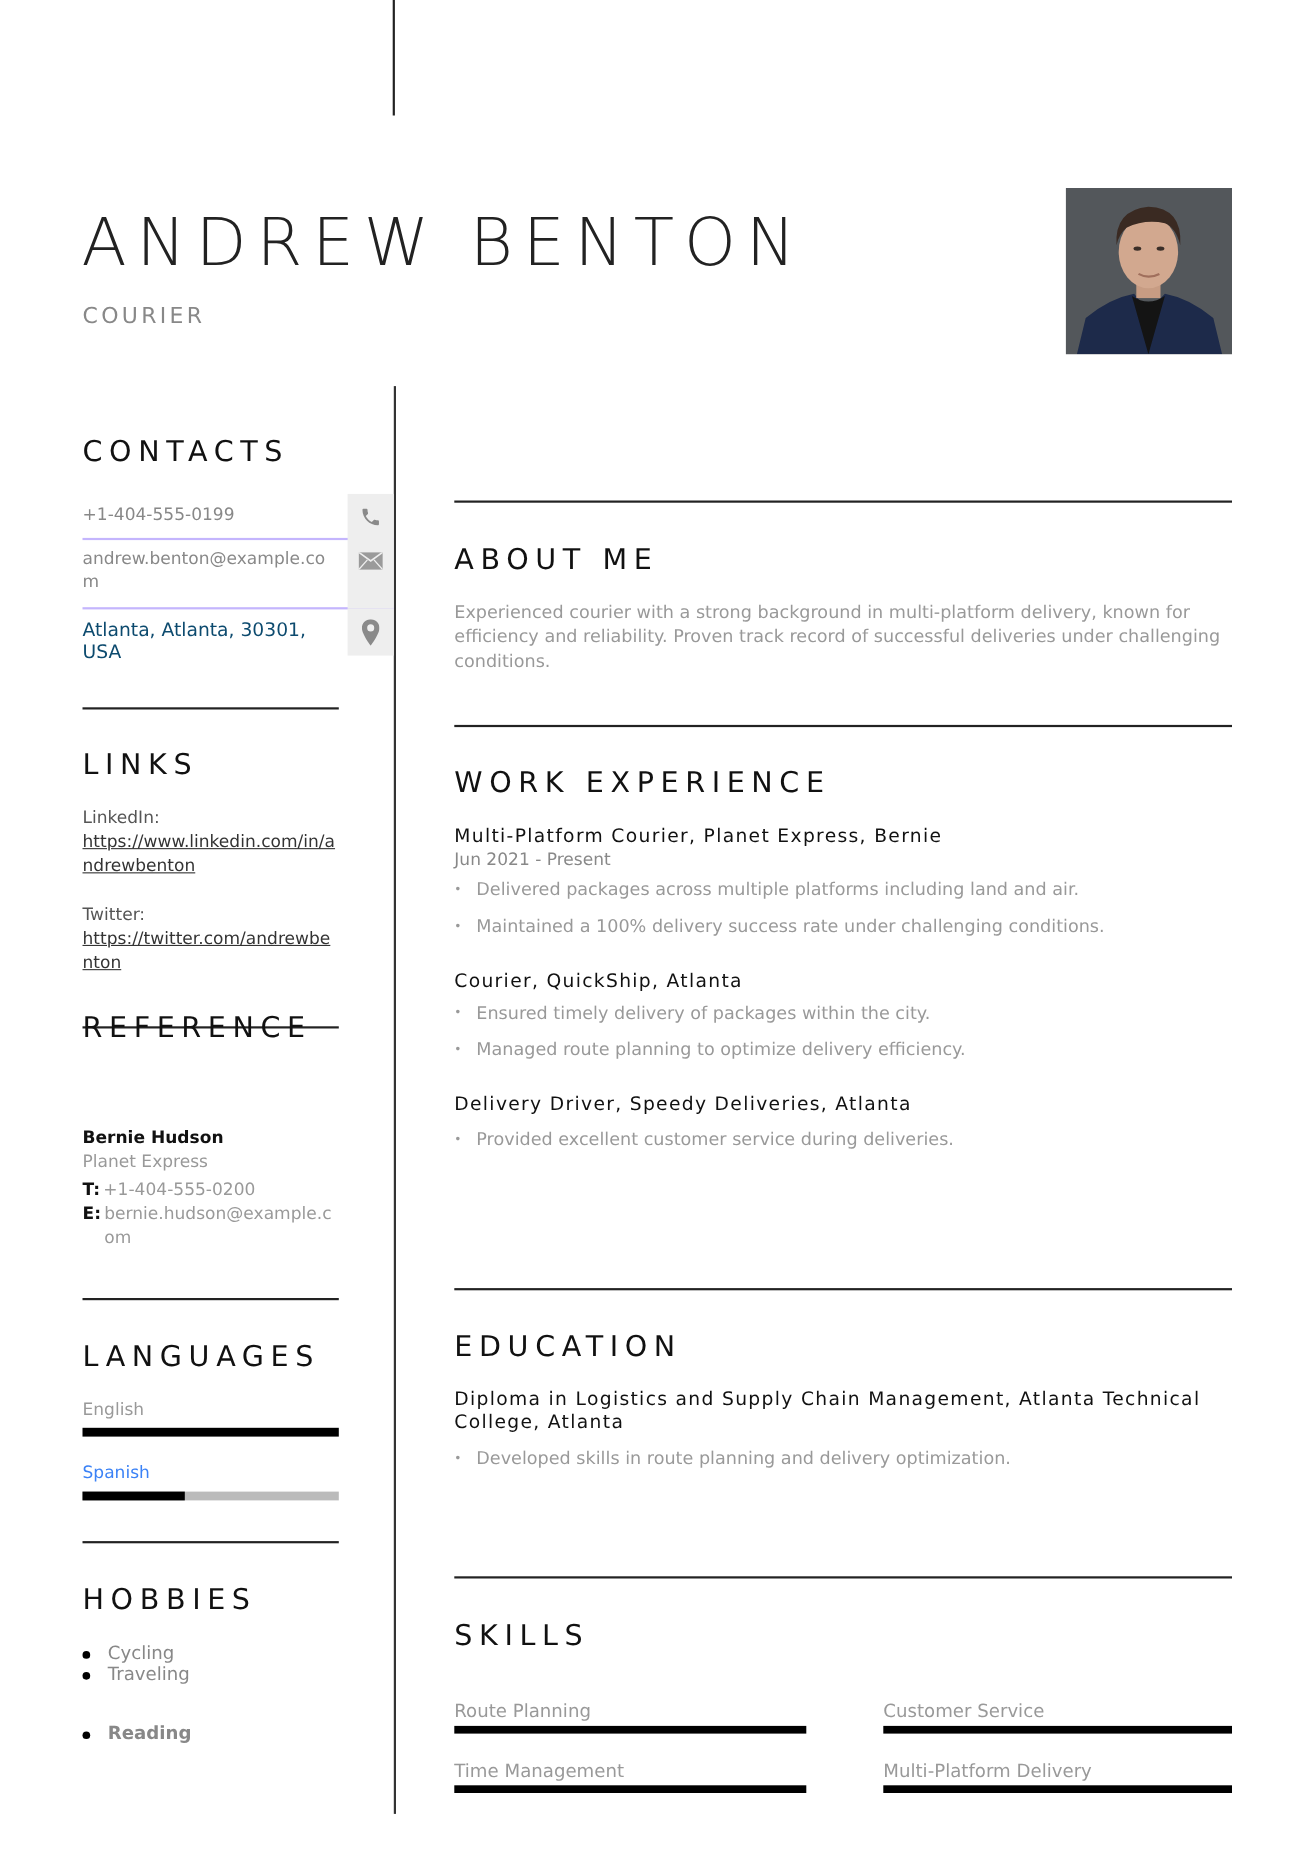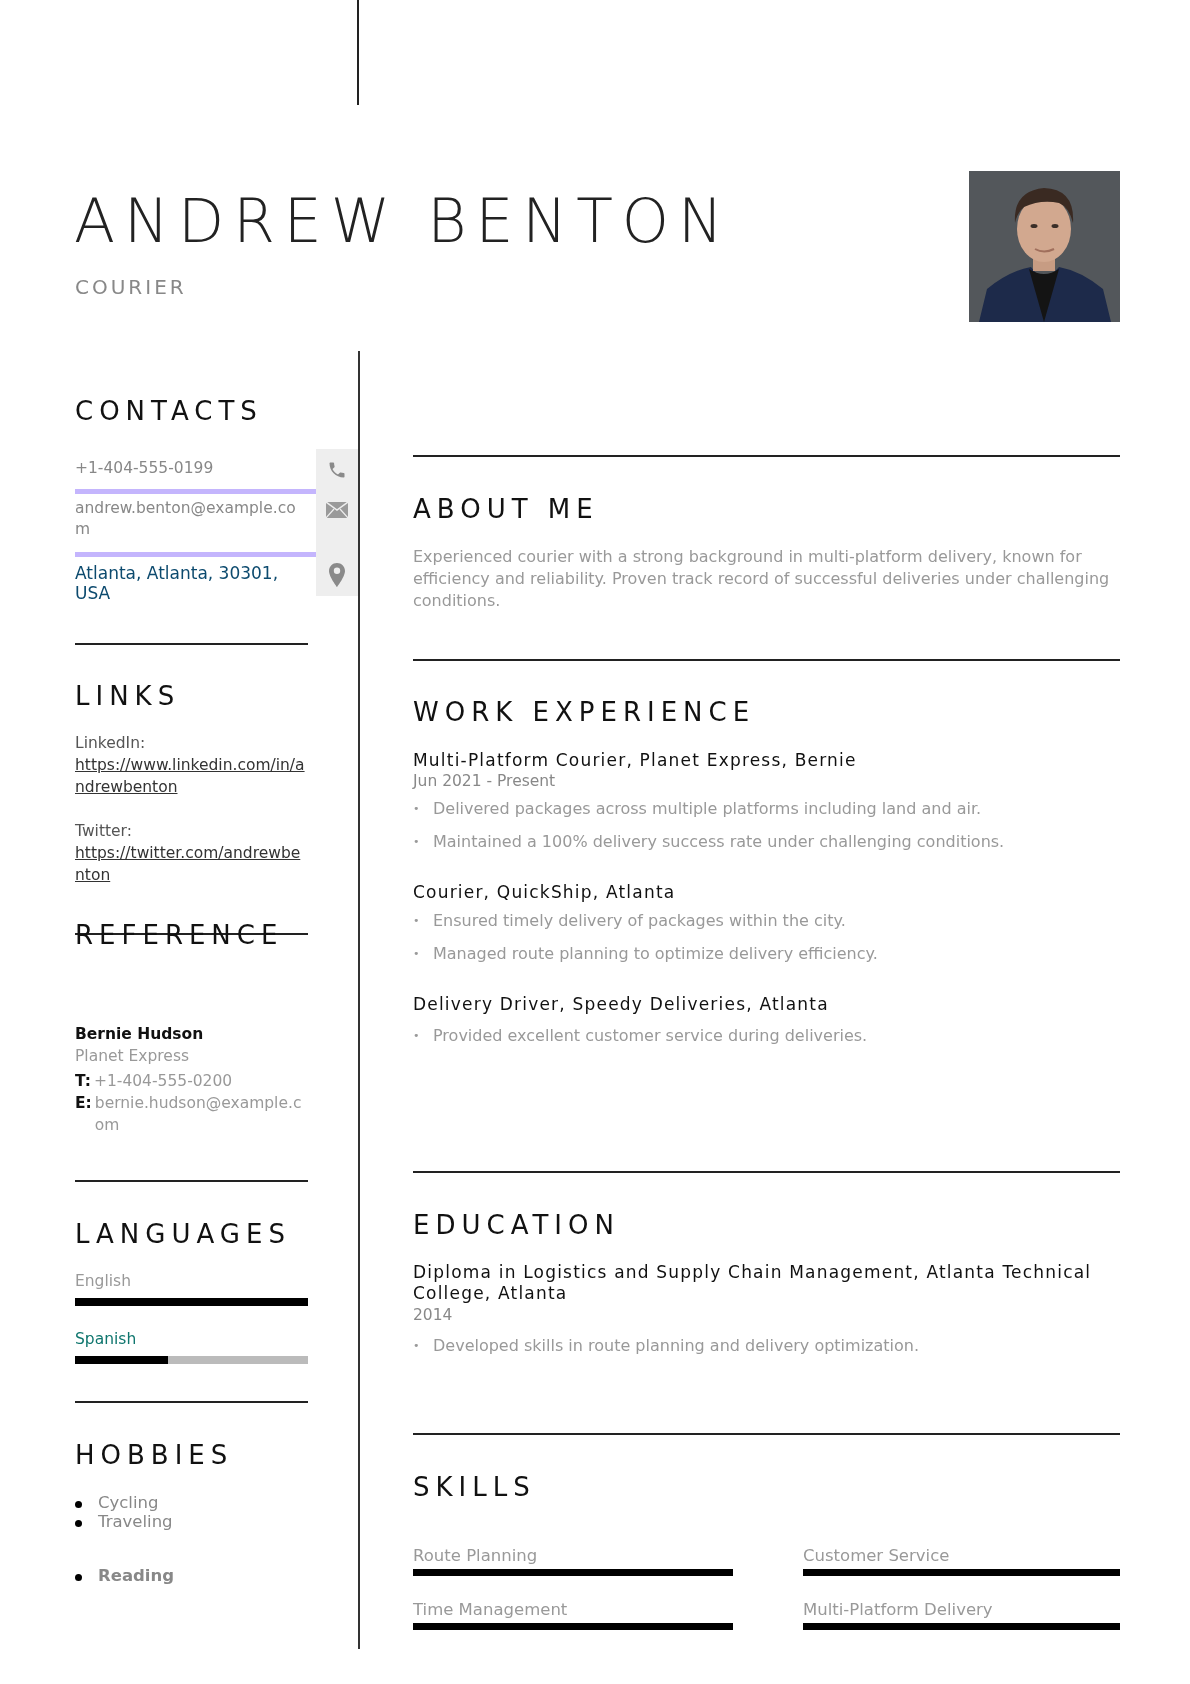--- a/index.html
+++ b/index.html
@@ -7,21 +7,21 @@
   .abs { position:absolute; }
   .top-line { left:357px; top:0; width:2px; height:105px; background:#222; }
   .v-line { left:358px; top:351px; width:2px; height:1298px; background:#333; }
   .name { left:74px; top:186px; font-size:60px; letter-spacing:9px; font-weight:300; color:#222; white-space:nowrap; font-family:"DejaVu Sans", sans-serif; }
   .title { left:75px; top:275px; font-size:20px; letter-spacing:3px; color:#888; }
   .photo { left:969px; top:171px; width:151px; height:151px; background:linear-gradient(180deg,#4d5054 0%,#565a5e 60%,#44474b 100%); overflow:hidden; }
   .section-title { font-size:26px; letter-spacing:6px; color:#111; font-weight:400; }
   .hr-left { left:75px; width:233px; height:2px; background:#222; }
   .hr-right { left:413px; width:707px; height:2px; background:#222; }
   .small { font-size:15.5px; color:#888; line-height:22px; }
-  .contact-row { left:75px; width:283px; border-bottom:5px solid #c4b5fd; }
+  .contact-row { left:75px; width:283px; border-bottom:2px solid #c4b5fd; }
   .contact-row .txt { width:230px; color:#888; font-size:15.5px; line-height:21px; }
   .icon-cell { position:absolute; right:0; top:0; width:42px; background:#eeeeee; display:flex; align-items:center; justify-content:center; }
   .link-label { color:#555; font-size:15.5px; line-height:22px; }
   .link { color:#333; text-decoration:underline; font-size:15.5px; line-height:22px; word-break:break-all; }
   .bar-bg { height:8px; background:#bbb; }
   .bar-fg { height:8px; background:#000; }
   .job-title { font-size:17px; letter-spacing:1.2px; color:#111; }
   .job-date { font-size:15.5px; color:#888; }
   .bullet { font-size:16px; color:#999; padding-left:20px; position:relative; line-height:22px; }
   .bullet::before { content:"•"; position:absolute; left:0; top:0; font-size:11px; color:#999; }
@@ -109,21 +109,21 @@
 </div>
 
 <div class="abs hr-left" style="top:1180px;"></div>
 
 <div class="abs section-title" style="left:75px; top:1219px;">LANGUAGES</div>
 <div class="abs" style="left:75px; top:1270px; width:233px;">
   <div class="small" style="color:#999;">English</div>
   <div class="bar-bg" style="margin-top:6px;">
       <div class="bar-fg" style="width:100%;"></div>
     </div>
-  <div class="small" style="color:#0f766e; margin-top:22px;">Spanish</div>
+  <div class="small" style="color:#3b82f6; margin-top:22px;">Spanish</div>
   <div class="bar-bg" style="margin-top:6px;">
       <div class="bar-fg" style="width:40%;"></div>
     </div>
 </div>
 
 <div class="abs hr-left" style="top:1401px;"></div>
 
 <div class="abs section-title" style="left:75px; top:1440px;">HOBBIES</div>
 <div class="abs" style="left:75px; top:1493px;">
   <div class="hobby">Cycling</div>
@@ -153,21 +153,20 @@
   <div style="margin-top:29px;">
     <div class="job-title">Delivery Driver, Speedy Deliveries, Atlanta</div>
     <div class="bullet" style="margin-top:11px;">Provided excellent customer service during deliveries.</div>
   </div>
 </div>
 
 <div class="abs hr-right" style="top:1171px;"></div>
 <div class="abs section-title" style="left:413px; top:1210px;">EDUCATION</div>
 <div class="abs" style="left:413px; top:1262px; width:690px;">
   <div class="job-title" style="line-height:21px;">Diploma in Logistics and Supply Chain Management, Atlanta Technical College, Atlanta</div>
-  <div class="job-date" style="margin-top:2px;">2014</div>
   <div class="bullet" style="margin-top:11px;">Developed skills in route planning and delivery optimization.</div>
 </div>
 
 <div class="abs hr-right" style="top:1433px;"></div>
 <div class="abs section-title" style="left:413px; top:1472px;">SKILLS</div>
 
 <div class="abs" style="left:413px; top:1546px; width:320px;">
   <div class="skill-label">Route Planning</div>
   <div class="skill-bar" style="margin-top:4px; width:320px;"></div>
 </div>

